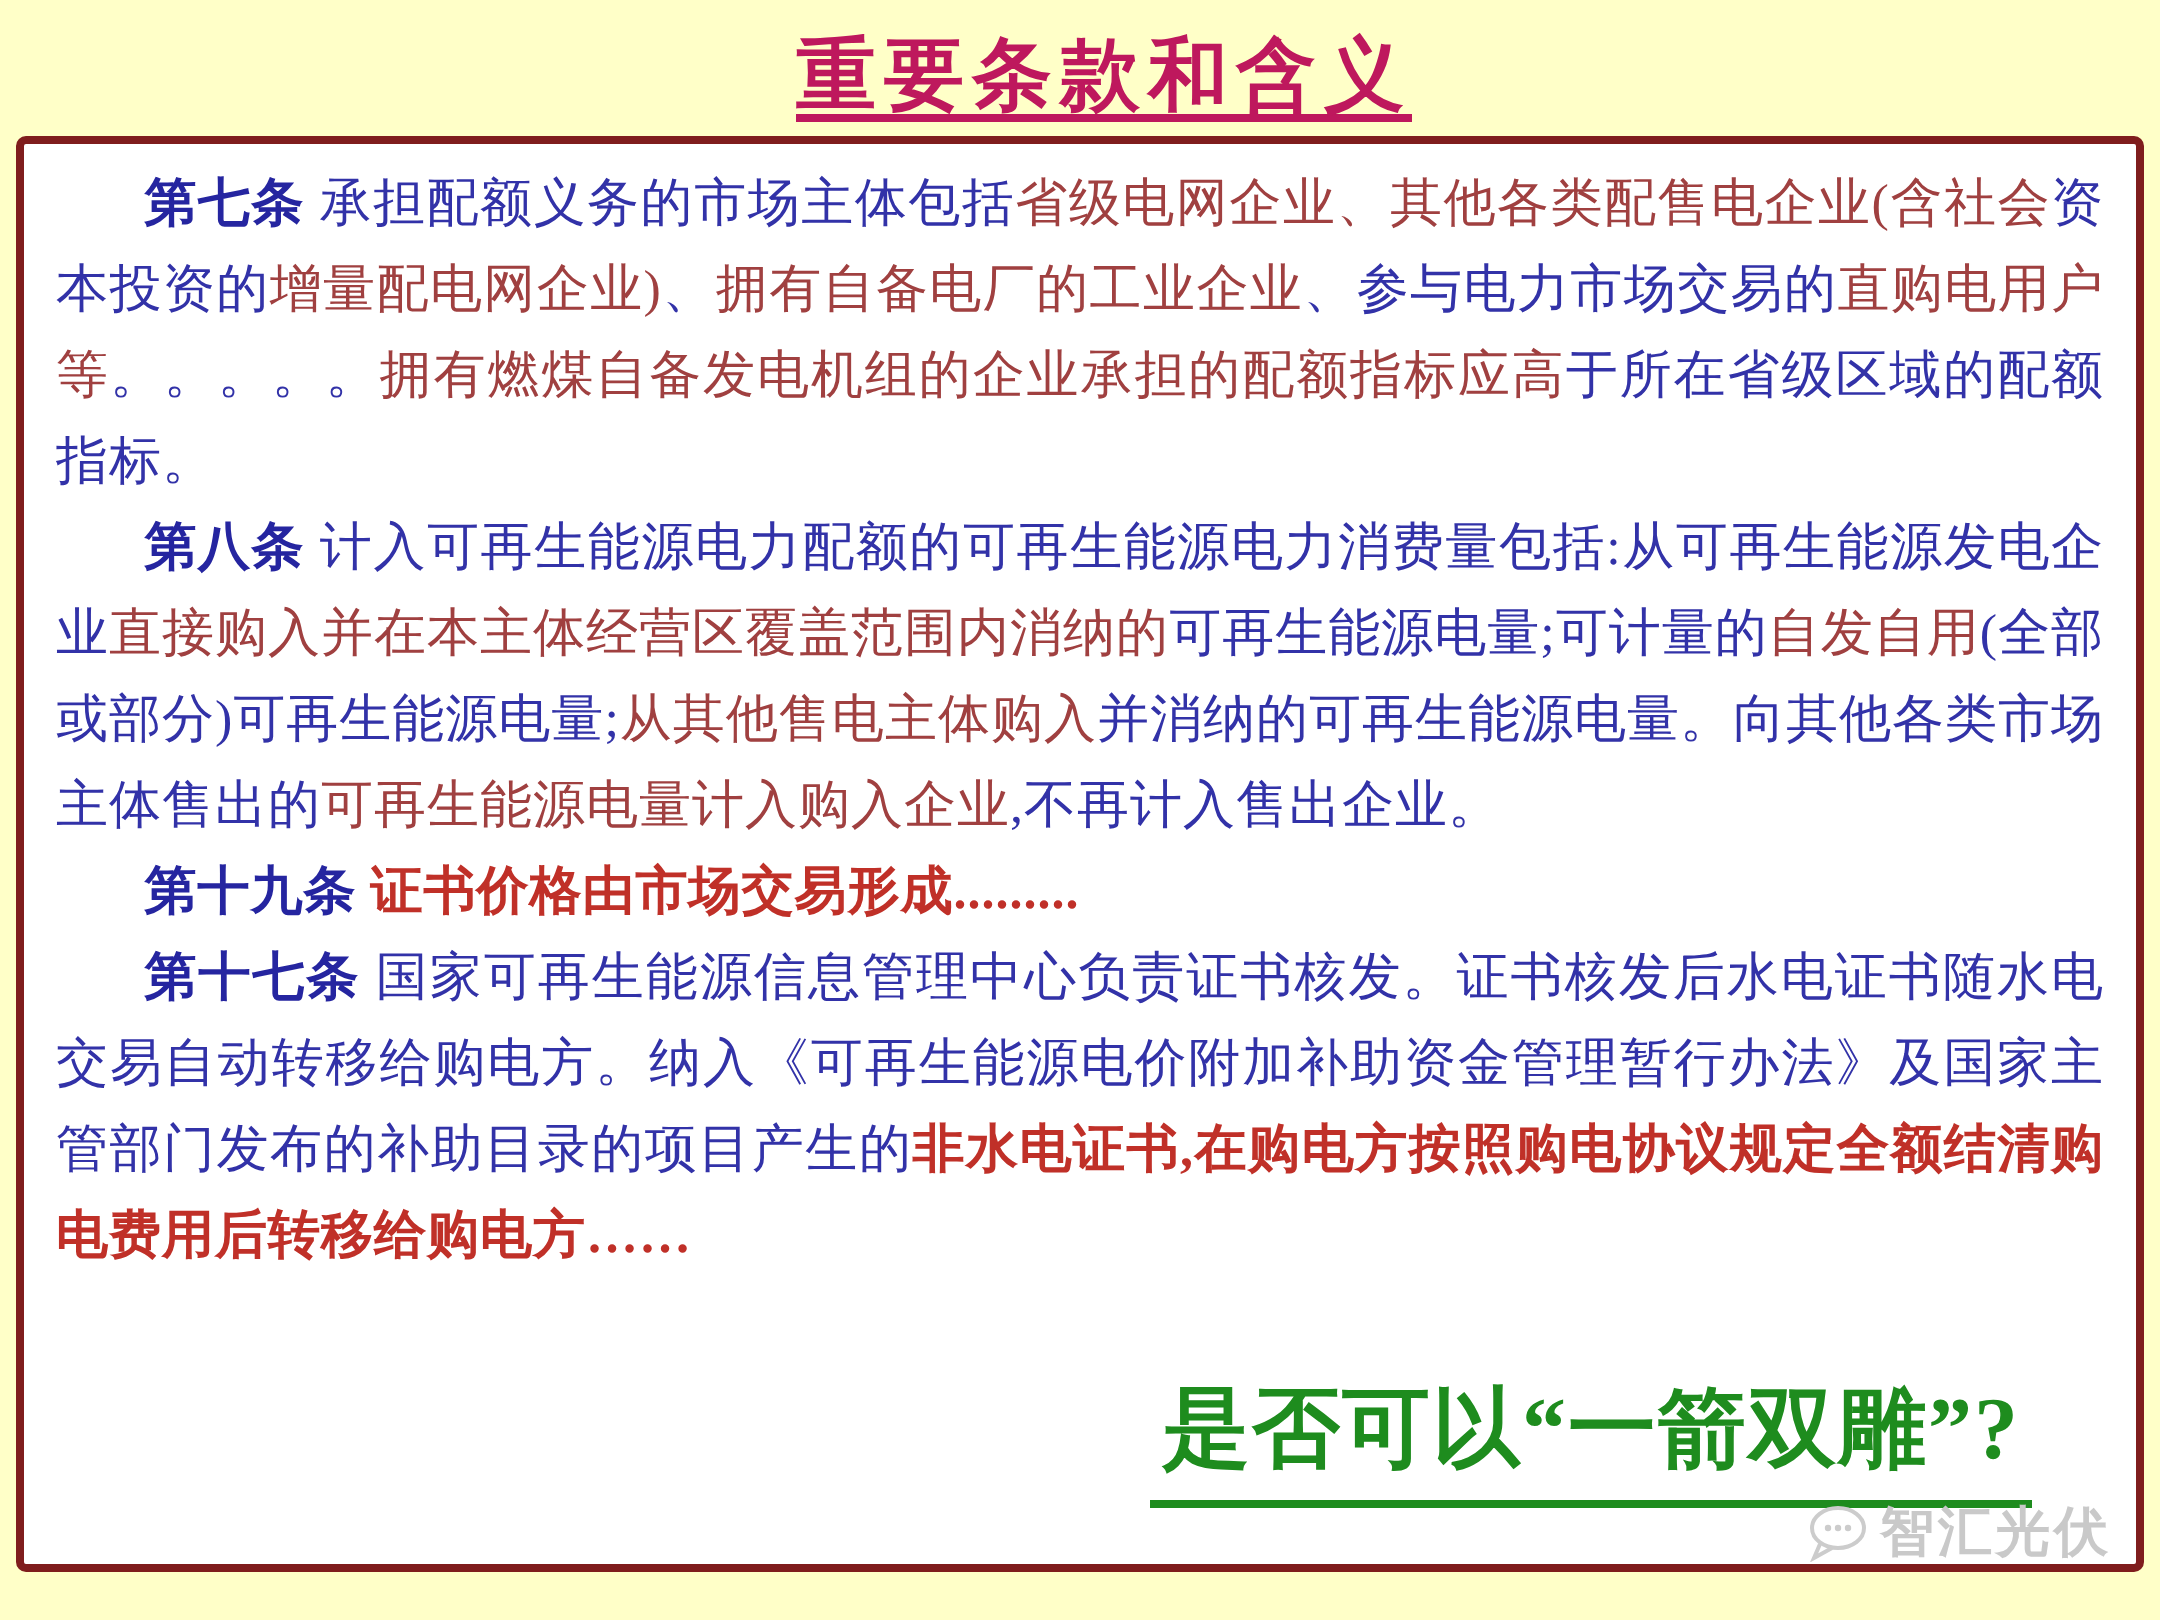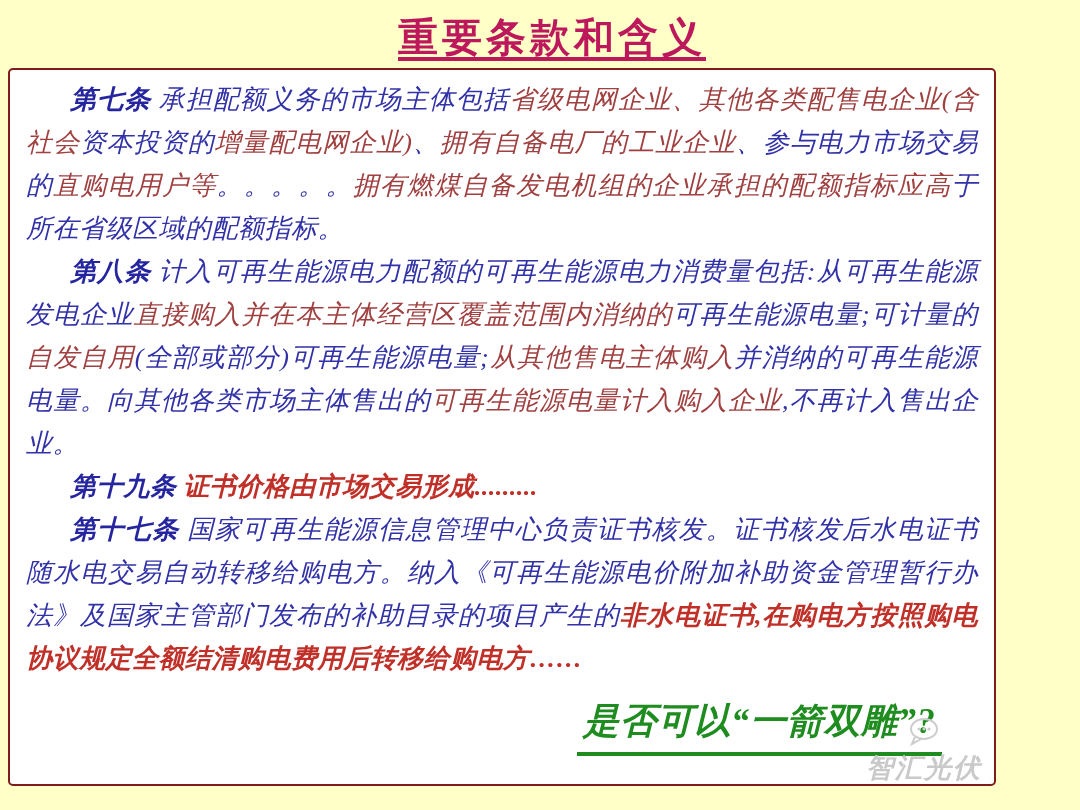--- a/index.html
+++ b/index.html
@@ -10,55 +10,53 @@
   }
   .slide-title{
     position:absolute;top:10px;left:12px;width:100%;
     text-align:center;
     font-size:40px;font-weight:bold;color:#be185d;
     text-decoration:underline;
     text-underline-offset:6px;
     letter-spacing:4px;
   }
   .content-box{
-    position:absolute;left:8px;top:68px;width:988px;height:718px;
+    position:absolute;left:8px;top:68px;width:1064px;height:718px;
     box-sizing:border-box;
     background:#ffffff;
-    border:2px solid #7f1d1d;border-radius:5px;
+    border:4px solid #7f1d1d;border-radius:5px;
     padding:8px 16px 6px 16px;
-    font-style:italic;
   }
   .para{
     margin:0;
     font-size:26px;line-height:43px;
     letter-spacing:0.5px;
     text-align:justify;
     text-indent:1.7em;
     color:#3232a8;
   }
   .seg{white-space:pre-wrap;}
   .s-blue{color:#3232a8;}
   .s-blue-bold{color:#2525a0;font-weight:bold;}
   .s-red{color:#a04040;}
   .s-red-bold{color:#c03028;font-weight:bold;}
   .s-red-bold-underline{color:#c03028;font-weight:bold;text-decoration:underline;text-underline-offset:5px;}
   .question{
     position:absolute;right:52px;bottom:28px;
-    font-size:36px;font-weight:bold;color:#1e8c1e;
+    font-size:44px;font-weight:bold;color:#1e8c1e;
     border-bottom:4px solid #1e8c1e;
     padding:0 6px 6px 6px;
     letter-spacing:1px;
     text-align:right;
   }
   .watermark{
     position:absolute;right:12px;bottom:-2px;
     display:flex;align-items:center;gap:4px;
     color:#c9c9c9;font-size:27px;font-weight:bold;
     letter-spacing:2px;
-    flex-direction:column;
   }
   .watermark svg{display:block;}
 </style>
 </head>
 <body>
 
 <div class="slide-title">重要条款和含义</div>
 
 <div class="content-box">
   <div>

